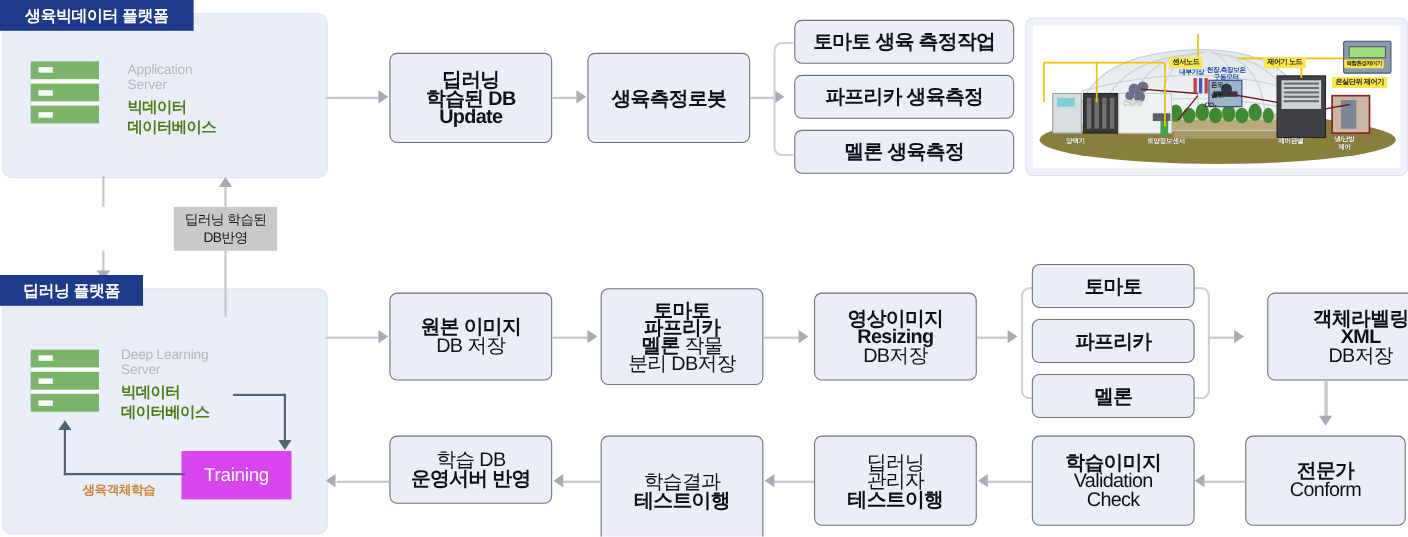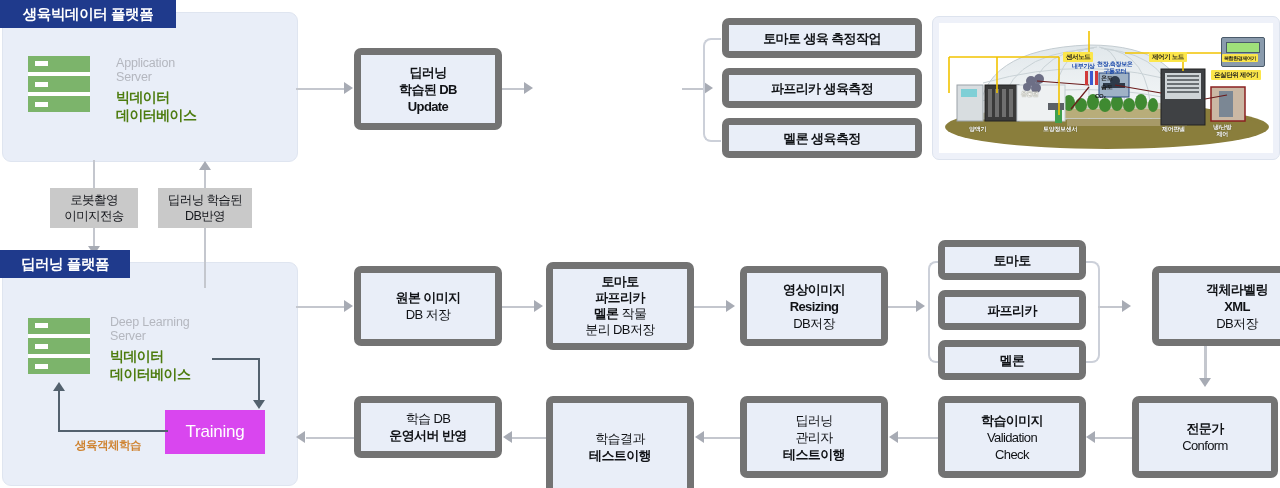--- a/index.html
+++ b/index.html
@@ -89,27 +89,27 @@
     color:#cf8432;
     font-size:11.5px;
     font-weight:bold;
     letter-spacing:-0.5px;
     white-space:nowrap;
   }
   
   .pbox{
     position:absolute;
     background:#e9eef8;
-    border:7px solid #737373;
+    border:1px solid #737373;
     border-radius:7px;
     display:flex;
     align-items:center;
     justify-content:center;
     text-align:center;
-    font-size:13px;
+    font-size:18px;
     line-height:17px;
     letter-spacing:-0.6px;
     color:#101216;
     padding:0 4px;
     box-sizing:border-box;
   }
   .pbox b{font-weight:bold;}
   .pbox .thin{font-weight:normal;}
   
   .note{
@@ -217,22 +217,20 @@
   <div class="train-label" style="left:75px;top:438px;">생육객체학습</div>
 
   <div class="ln ln-h ln-dark" style="left:212px;top:358px;width:48px;"></div>
   <div class="ln ln-v ln-dark" style="left:212px;top:358px;height:0px;"></div>
   <div class="ln ln-v ln-dark" style="left:258px;top:358px;height:44px;"></div>
   <div class="arrow ar-d-dark" style="left:253px;top:400px;"></div>
   <div class="ln ln-h ln-dark" style="left:58px;top:430px;width:110px;"></div>
   <div class="ln ln-v ln-dark" style="left:58px;top:390px;height:42px;"></div>
   <div class="arrow ar-u-dark" style="left:53px;top:382px;"></div>
 
-  <div class="note" style="left:50px;top:188px;width:88px;height:40px;">로봇촬영
-이미지전송</div>
   <div class="note" style="left:158px;top:188px;width:94px;height:40px;">딥러닝 학습된
 DB반영</div>
 
   <div class="ln ln-v" style="left:93px;top:160px;height:28px;"></div>
   <div class="ln ln-v" style="left:93px;top:228px;height:20px;"></div>
   <div class="arrow ar-d" style="left:88px;top:246px;"></div>
 
   <div class="ln ln-v" style="left:204px;top:228px;height:60px;"></div>
   <div class="ln ln-v" style="left:204px;top:170px;height:18px;"></div>
   <div class="arrow ar-u" style="left:199px;top:161px;"></div>
@@ -244,20 +242,23 @@
     <span>
       <b>딥러닝</b><br>
       <b>학습된 DB</b><br>
       <b>Update</b>
     </span>
   </div>
 
   <div class="ln ln-h" style="left:502px;top:88px;width:22px;"></div>
   <div class="arrow ar-r" style="left:524px;top:82px;"></div>
 
+  <div class="pbox" style="left:534px;top:48px;width:148px;height:82px;">
+    <b>생육측정로봇</b>
+  </div>
 
   <div class="ln ln-h" style="left:682px;top:88px;width:22px;"></div>
   <div class="arrow ar-r" style="left:704px;top:82px;"></div>
 
   <div class="bracket bracket-l" style="left:703px;top:38px;width:16px;height:100px;"></div>
 
   <div class="pbox" style="left:722px;top:18px;width:200px;height:40px;">
     <b>토마토 생육 측정작업</b>
   </div>
   <div class="pbox" style="left:722px;top:118px;width:200px;height:40px;">

